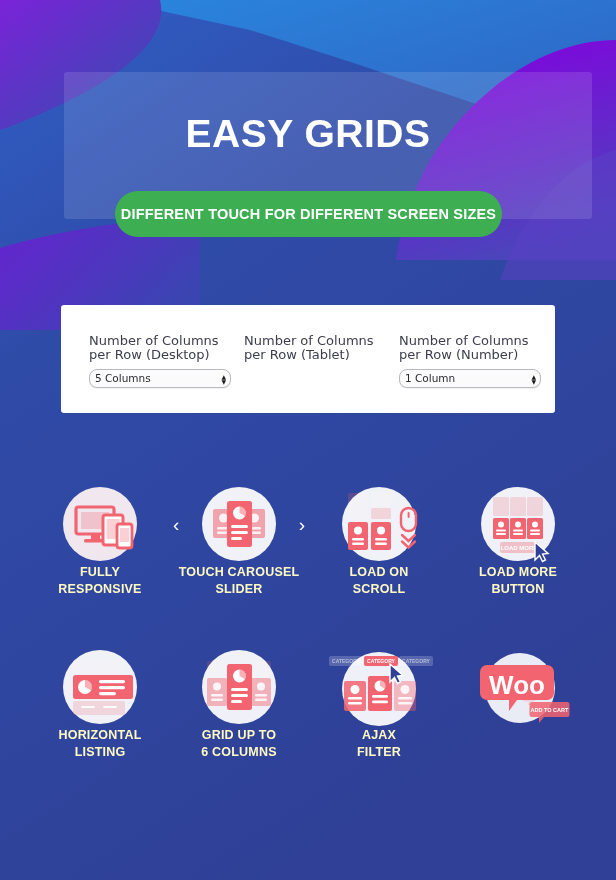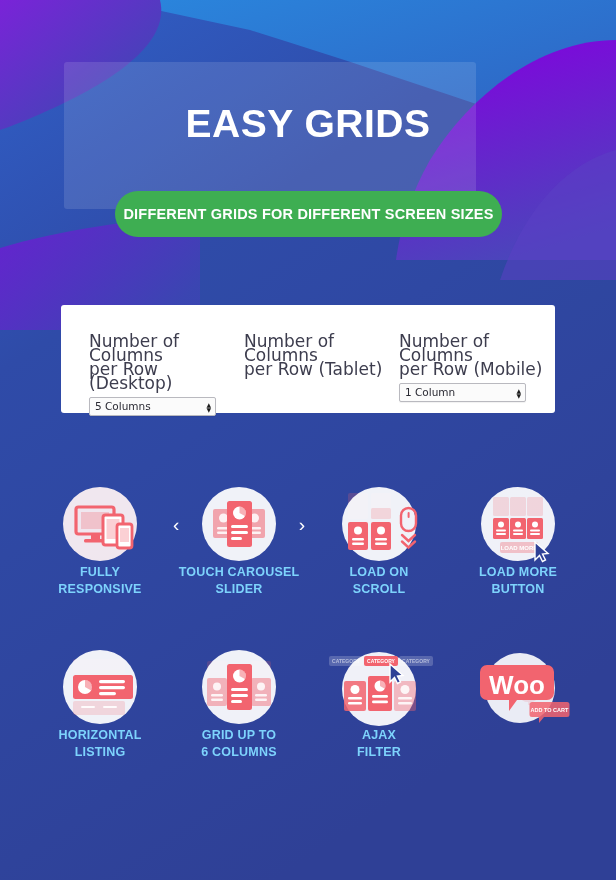--- a/index.html
+++ b/index.html
@@ -9,21 +9,21 @@
     background:#2f4096;
     position:relative;
     overflow:hidden;
   }
 
   
   #bg { position:absolute; inset:0; width:616px; height:880px; }
 
   
   .hero-panel{
-    position:absolute; left:64px; top:62px; width:412px; height:147px;
+    position:absolute; left:64px; top:72px; width:528px; height:147px;
     background:rgba(255,255,255,0.12);
     border-radius:3px;
   }
   .hero-title{
     position:absolute; left:0; top:40px; width:488px;
     text-align:center; color:#ffffff;
     font-size:39px; font-weight:bold; letter-spacing:0.5px;
   }
   .hero-btn{
     position:absolute; left:115px; top:191px; width:387px; height:46px;
@@ -34,25 +34,25 @@
   }
 
   
   .settings-card{
     position:absolute; left:61px; top:305px; width:494px; height:108px;
     background:#ffffff; border-radius:3px;
   }
   .settings-row{ display:flex; padding:29px 0 0 28px; }
   .setting-group{ width:155px; margin-right:0; }
   .setting-label{
-    font-size:17px; color:#3d3d4e; line-height:14px;
+    font-size:13px; color:#3d3d4e; line-height:14px;
     margin-bottom:7px; font-family:"DejaVu Sans", sans-serif;
   }
   .setting-select{
-    width:127px; height:19px; border:1px solid #b9b9bf; border-radius:2px;
+    width:142px; height:19px; border:1px solid #b9b9bf; border-radius:8px;
     background:#fbfbfb;
     font-family:"DejaVu Sans", sans-serif; font-size:10.5px; color:#2a2a33;
     padding:0 30px 0 5px; line-height:17px;
     position:relative; cursor:pointer;
     display:flex; align-items:center;
     box-shadow:0 1px 1px rgba(0,0,0,0.06);
   }
   .stepper{
     position:absolute; right:4px; top:50%; transform:translateY(-50%);
     display:flex; flex-direction:column; line-height:0;
@@ -61,21 +61,21 @@
 
   
   .feature{
     position:absolute; width:150px; text-align:center;
   }
   .feat-icon-wrap{
     position:relative; width:150px; height:80px;
     display:flex; align-items:center; justify-content:center;
   }
   .feat-label{
-    color:#7dd3fc; font-size:12.5px; font-weight:bold;
+    color:#fef9c3; font-size:12.5px; font-weight:bold;
     line-height:17px; letter-spacing:0.2px;
     font-family:"Liberation Sans", sans-serif;
   }
   .carousel-arrow{
     position:absolute; top:50%; transform:translateY(-50%);
     color:#ffffff; font-size:19px; font-weight:300; line-height:1;
   }
   .arrow-left{ left:9px; }
   .arrow-right{ right:9px; }
 </style>
@@ -111,21 +111,21 @@
   <path d="M110,0 H616 V150 C520,120 380,70 250,30 Z" fill="url(#gSky)"></path>
   <path d="M0,0 H160 C170,40 120,75 70,100 C40,115 15,125 0,130 Z" fill="url(#gPurpleL)"></path>
   <path d="M0,248 C60,230 130,220 200,215 L200,330 L0,330 Z" fill="url(#gPurpleL2)" opacity="0.95"></path>
   <path d="M616,40 C540,40 470,95 430,160 C410,195 400,230 396,260 L616,260 Z" fill="url(#gPurpleR)"></path>
   <path d="M616,150 C560,165 520,220 500,280 L616,280 Z" fill="#5b3fc4" opacity="0.55"></path>
 </svg>
 
 <div class="hero-panel">
   <div class="hero-title">EASY GRIDS</div>
 </div>
-<button class="hero-btn">DIFFERENT GRIDS FOR DIFFERENT SCREEN SIZES</button>
+<button class="hero-btn">DIFFERENT TOUCH FOR DIFFERENT SCREEN SIZES</button>
 
 <div class="settings-card">
   <div class="settings-row">
 
     <div class="setting-group">
       <div class="setting-label">
         <span>Number of Columns</span><br>
         <span>per Row (Desktop)</span>
       </div>
       <div class="setting-select">
@@ -140,21 +140,21 @@
     <div class="setting-group">
       <div class="setting-label">
         <span>Number of Columns</span><br>
         <span>per Row (Tablet)</span>
       </div>
     </div>
 
     <div class="setting-group">
       <div class="setting-label">
         <span>Number of Columns</span><br>
-        <span>per Row (Mobile)</span>
+        <span>per Row (Number)</span>
       </div>
       <div class="setting-select">
         <span>1 Column</span>
         <span class="stepper">
             <span>▲</span>
             <span>▼</span>
           </span>
       </div>
     </div>
 

